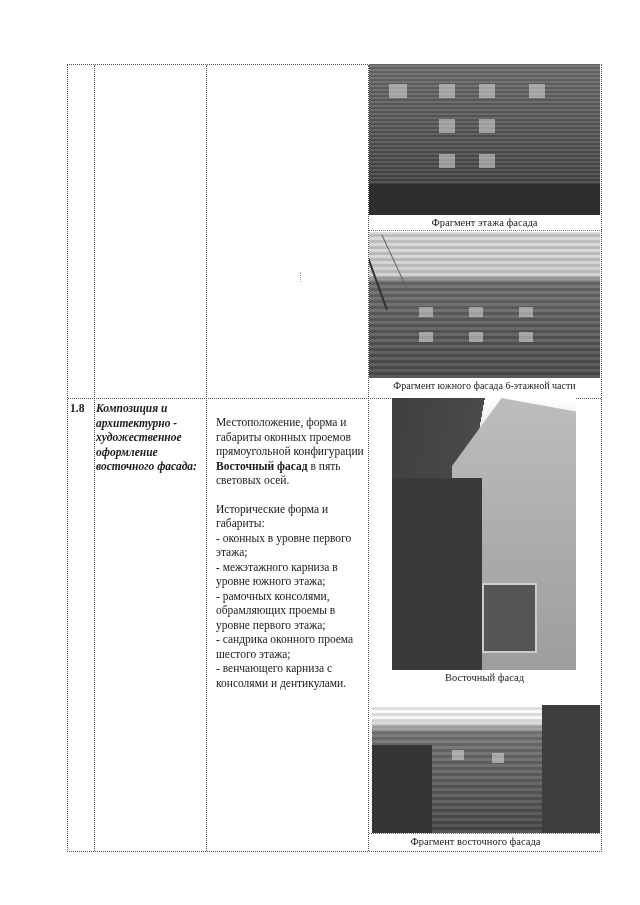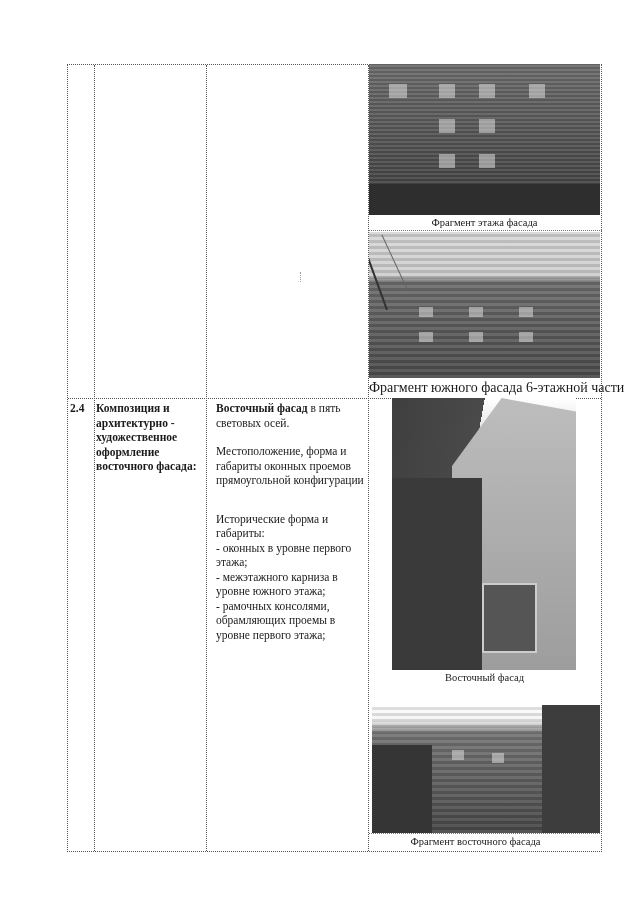--- a/index.html
+++ b/index.html
@@ -60,34 +60,36 @@
 <div class="photo p2" style="left:369px; top:232px; width:231px; height:146px;">
   <div style="position:absolute; left:5px; top:10px; width:2px; height:70px; background:#333; transform:rotate(-20deg);"></div>
   <div style="position:absolute; left:25px; top:0px; width:1px; height:60px; background:#666; transform:rotate(-25deg);"></div>
   <div class="win" style="left:50px; top:75px; width:14px; height:10px;"></div>
   <div class="win" style="left:100px; top:75px; width:14px; height:10px;"></div>
   <div class="win" style="left:150px; top:75px; width:14px; height:10px;"></div>
   <div class="win" style="left:50px; top:100px; width:14px; height:10px;"></div>
   <div class="win" style="left:100px; top:100px; width:14px; height:10px;"></div>
   <div class="win" style="left:150px; top:100px; width:14px; height:10px;"></div>
 </div>
-<div class="caption" style="left:369px; top:380px; width:231px; font-size:14px;">Фрагмент южного фасада 6-этажной части</div>
+<div class="caption" style="left:369px; top:380px; width:231px; font-size:10px;">Фрагмент южного фасада 6-этажной части</div>
 
-<div class="cell-text bold" style="left:70px; top:401px;">2.4</div>
-<div class="cell-text bold" style="left:96px; top:401px; width:105px;">Композиция и архитектурно - художественное оформление восточного фасада:</div>
+<div class="cell-text bold" style="left:70px; top:401px;">1.8</div>
+<div class="cell-text bold" style="left:96px; top:401px; width:105px;font-style:italic;">Композиция и архитектурно - художественное оформление восточного фасада:</div>
 
 <div class="cell-text" style="left:216px; top:401px; width:150px;">
+  <div style="margin-top:14px;">Местоположение, форма и габариты оконных проемов прямоугольной конфигурации</div>
   <div>
     <span class="bold">Восточный фасад</span><span> в пять световых осей.</span>
   </div>
-  <div style="margin-top:14px;">Местоположение, форма и габариты оконных проемов прямоугольной конфигурации</div>
-  <div style="margin-top:24px;">Исторические форма и габариты:</div>
+  <div style="margin-top:14px;">Исторические форма и габариты:</div>
   <div>- оконных в уровне первого этажа;</div>
   <div>- межэтажного карниза в уровне южного этажа;</div>
   <div>- рамочных консолями, обрамляющих проемы в уровне первого этажа;</div>
+  <div>- сандрика оконного проема шестого этажа;</div>
+  <div>- венчающего карниза с консолями и дентикулами.</div>
 </div>
 
 <div class="photo p3" style="left:392px; top:398px; width:184px; height:272px;">
   <div style="position:absolute; left:60px; top:0; width:124px; height:272px; background:linear-gradient(180deg,#bdbdbd,#9d9d9d); clip-path:polygon(40% 0,100% 5%,100% 100%,0 100%,0 25%);"></div>
   <div style="position:absolute; left:0; top:80px; width:90px; height:192px; background:#3a3a3a;"></div>
   <div style="position:absolute; left:90px; top:185px; width:55px; height:70px; background:#555; border:2px solid #ccc; box-sizing:border-box;"></div>
 </div>
 <div class="caption" style="left:369px; top:672px; width:231px;">Восточный фасад</div>
 
 <div class="photo p4" style="left:372px; top:705px; width:228px; height:128px;">

